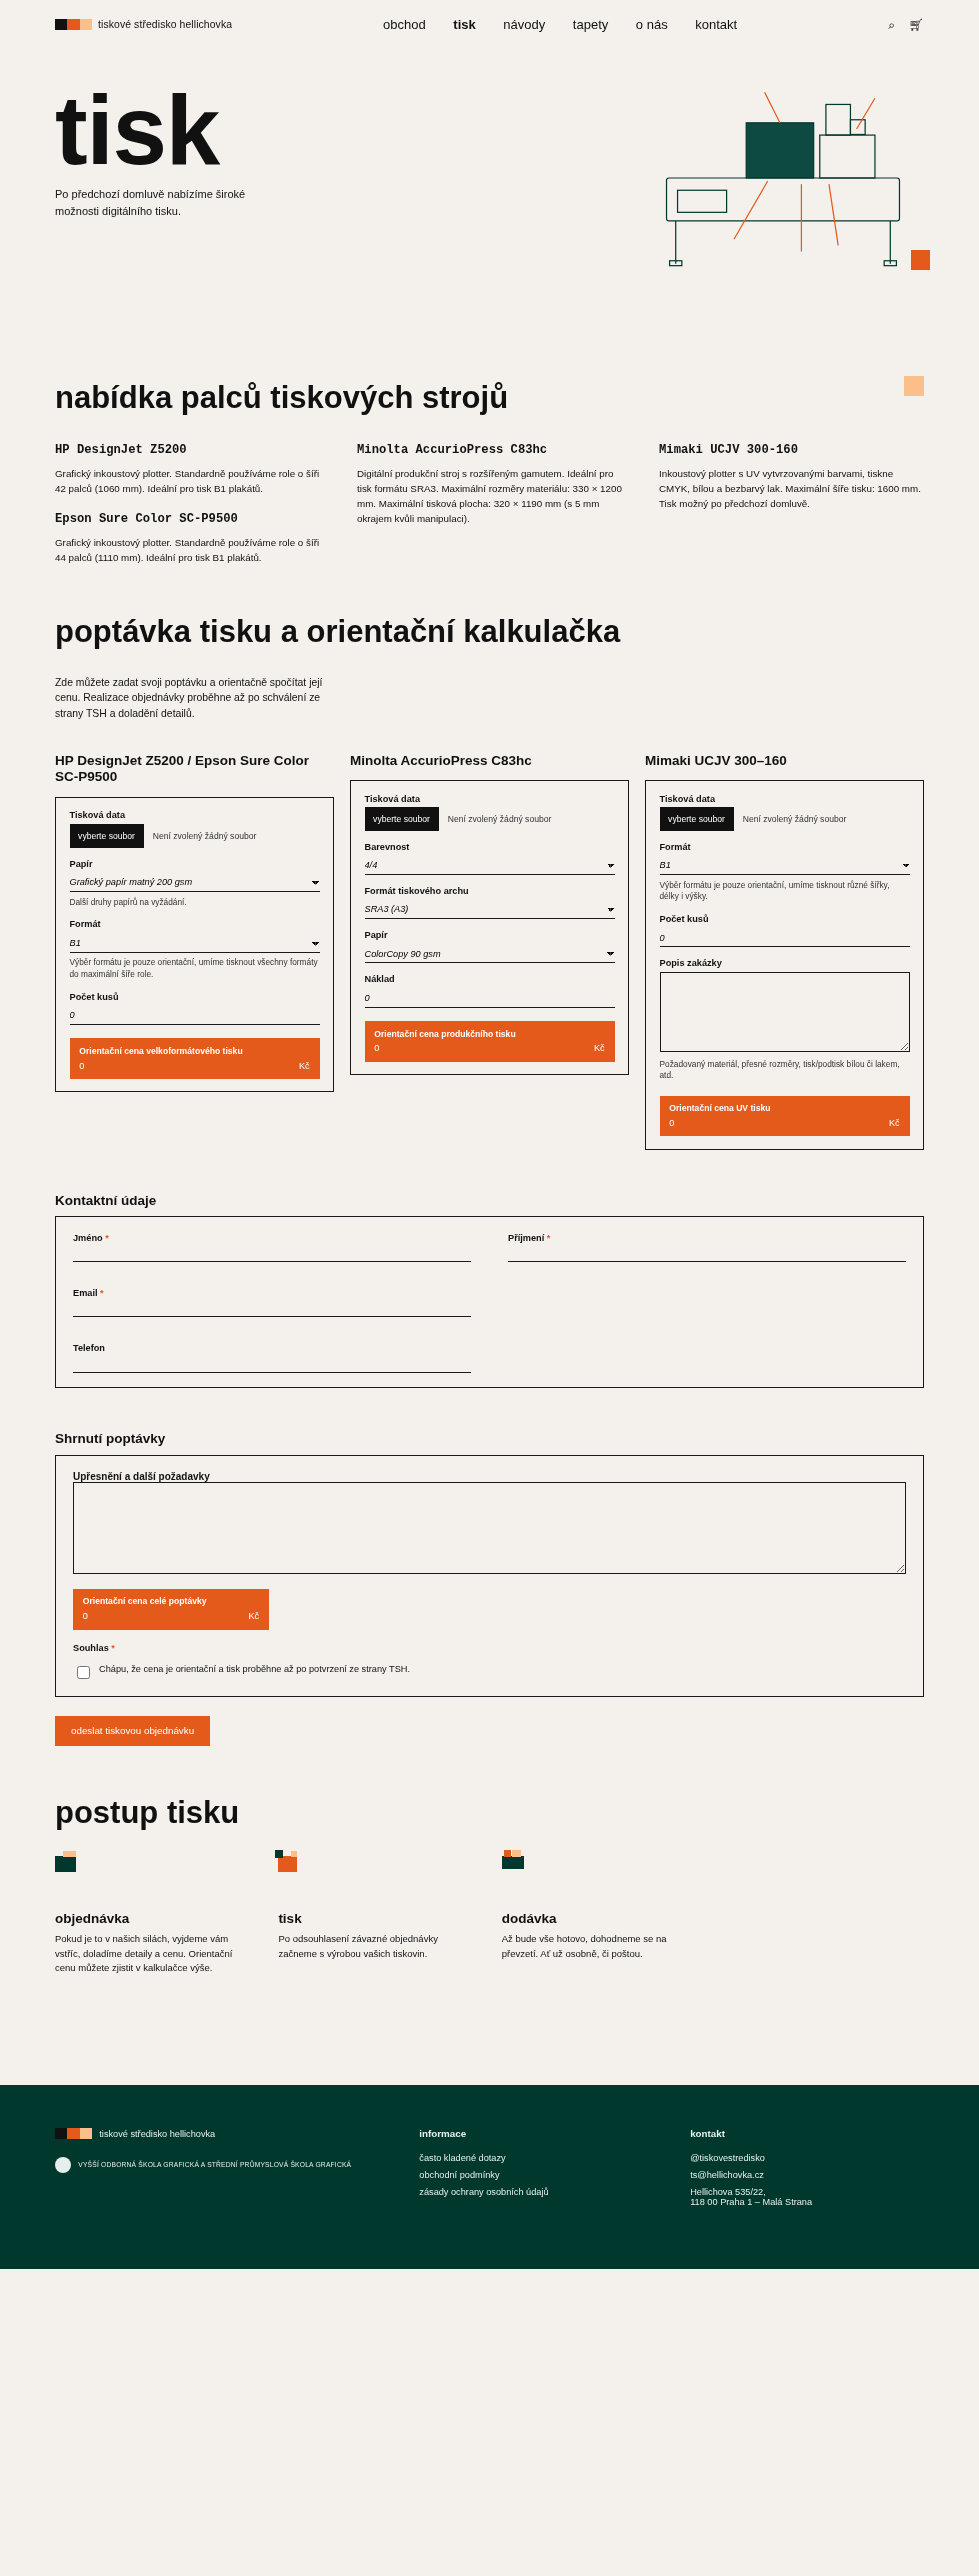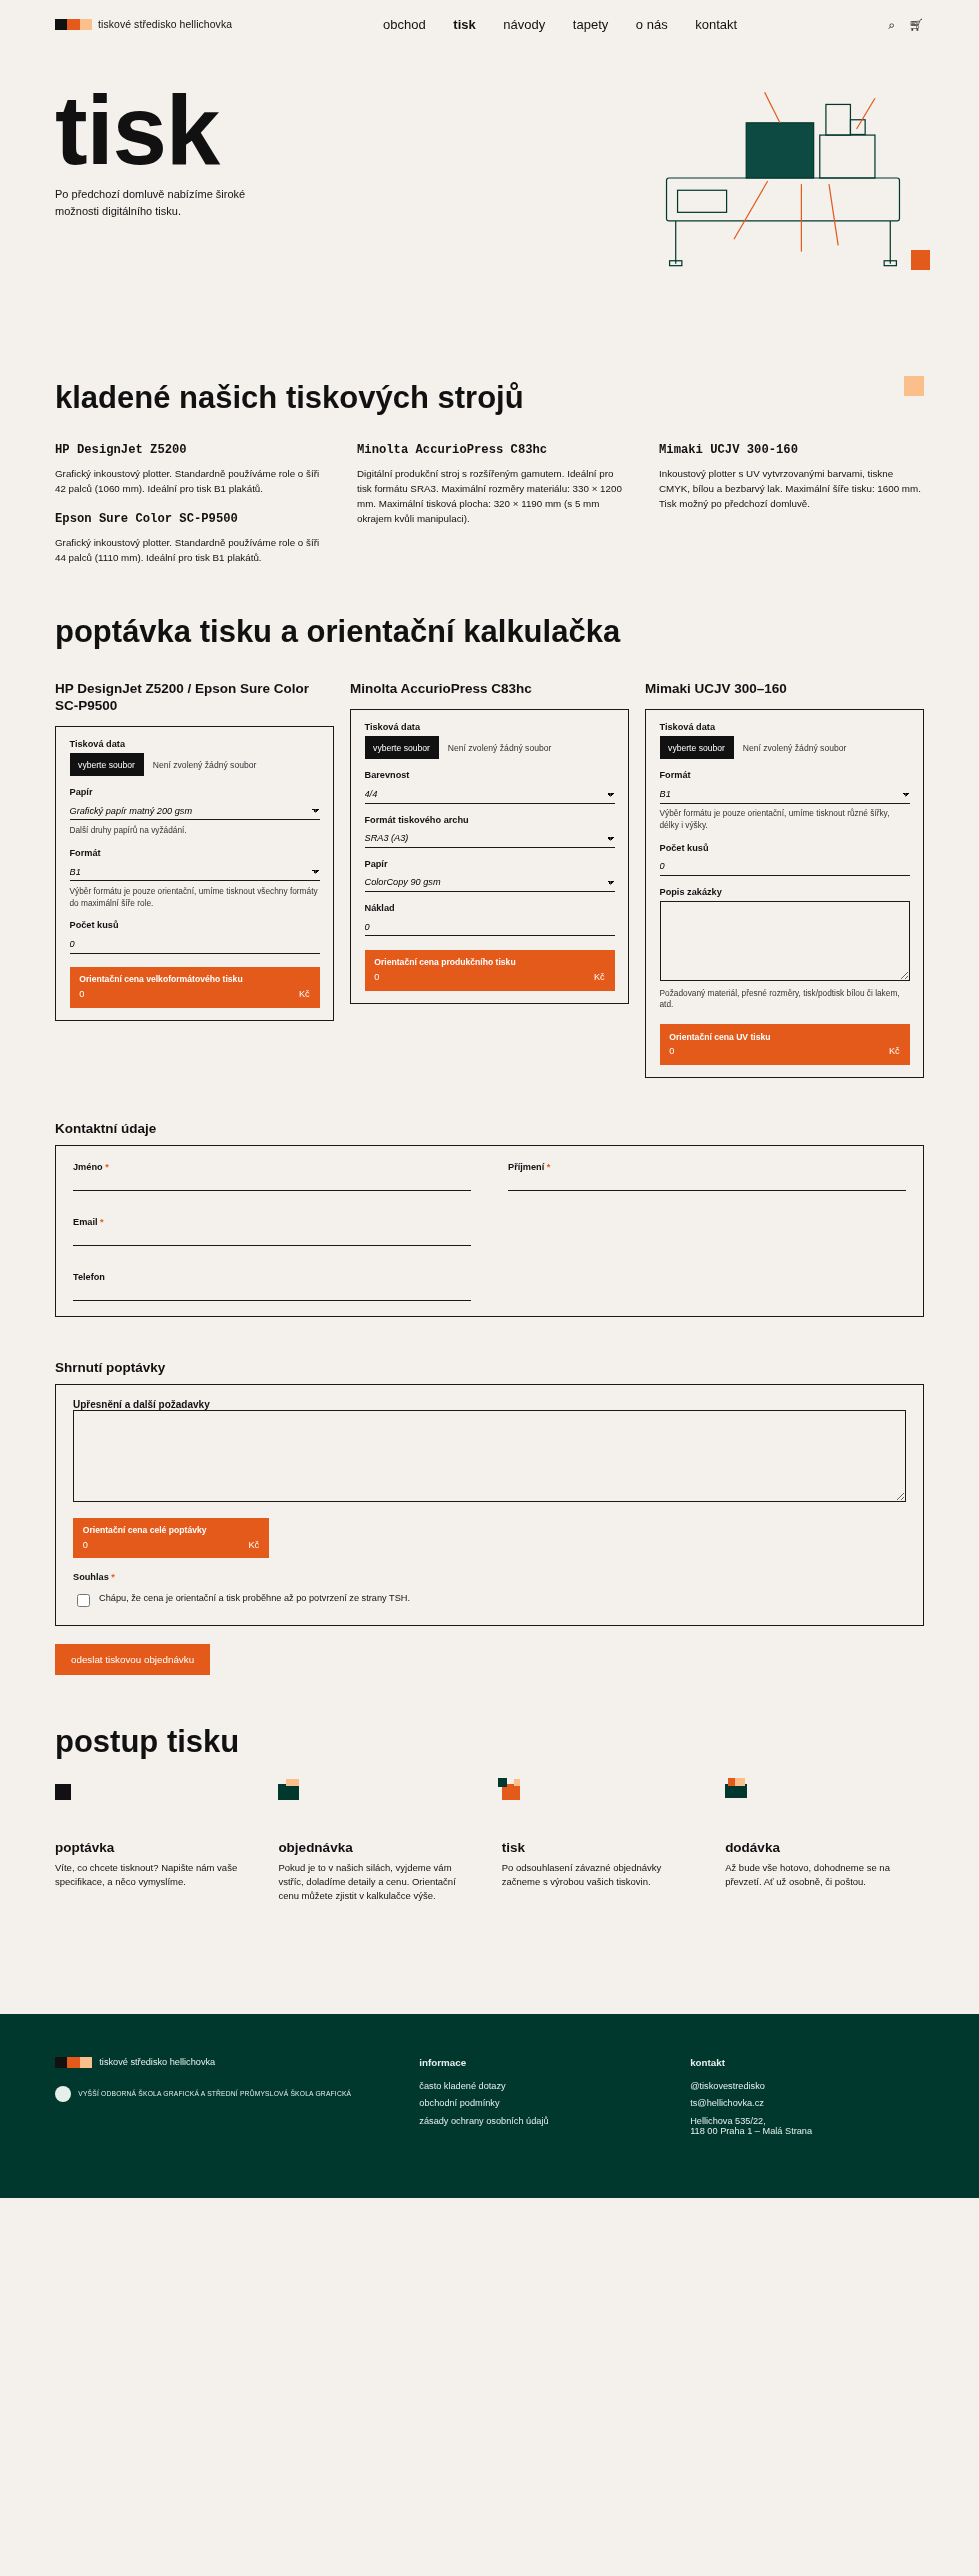--- a/index.html
+++ b/index.html
@@ -155,21 +155,21 @@
        <line x1="320" y1="260" x2="305" y2="160" stroke="#e35a1b"></line>
        <line x1="380" y1="20" x2="350" y2="70" stroke="#e35a1b"></line>
       </g>
     </svg>
     <div class="orange-sq"></div>
   </div>
  </section>
 
  <section>
    <div class="machines-head">
-     <h2 class="section">kladené našich tiskových strojů</h2>
+     <h2 class="section">nabídka palců tiskových strojů</h2>
      <div class="pink-sq"></div>
    </div>
    <div class="machines">
      <div>
        <div class="machine-block">
          <h3>HP DesignJet Z5200</h3>
          <div>Grafický inkoustový plotter. Standardně používáme role o šíři 42 palců (1060 mm). Ideální pro tisk B1 plakátů.</div>
        </div>
        <div class="machine-block">
          <h3>Epson Sure Color SC-P9500</h3>
@@ -182,20 +182,21 @@
      </div>
      <div>
        <h3>Mimaki UCJV 300-160</h3>
        <div>Inkoustový plotter s UV vytvrzovanými barvami, tiskne CMYK, bílou a bezbarvý lak. Maximální šíře tisku: 1600 mm. Tisk možný po předchozí domluvě.</div>
      </div>
    </div>
  </section>
 
  <section>
   <h2 class="section">poptávka tisku a orientační kalkulačka</h2>
+  <p class="calc-intro">Zde můžete zadat svoji poptávku a orientačně spočítat její cenu. Realizace objednávky proběhne až po schválení ze strany TSH a doladění detailů.</p>
 
   <div class="calc-grid">
 
     <div class="calc-col">
       <h3>HP DesignJet Z5200 / Epson Sure Color SC-P9500</h3>
       <div class="panel">
         <label>Tisková data</label>
         <div class="file-row">
           <button class="btn-dark">vyberte soubor</button>
           <span class="file-note">Není zvolený žádný soubor</span>
@@ -319,27 +320,20 @@
   </div>
 
   <button class="btn-submit">odeslat tiskovou objednávku</button>
  </section>
 
  <section>
    <h2 class="section">postup tisku</h2>
    <div class="process">
      <div>
        <div class="process-icon">
-            <div class="pi-1"></div>
-          </div>
-       <h4>poptávka</h4>
-       <p>Víte, co chcete tisknout? Napište nám vaše specifikace, a něco vymyslíme.</p>
-     </div>
-     <div>
-       <div class="process-icon">
             <div class="pi-2"></div>
           </div>
        <h4>objednávka</h4>
        <p>Pokud je to v našich silách, vyjdeme vám vstříc, doladíme detaily a cenu. Orientační cenu můžete zjistit v kalkulačce výše.</p>
      </div>
      <div>
        <div class="process-icon">
             <div class="pi-3"></div>
           </div>
        <h4>tisk</h4>

